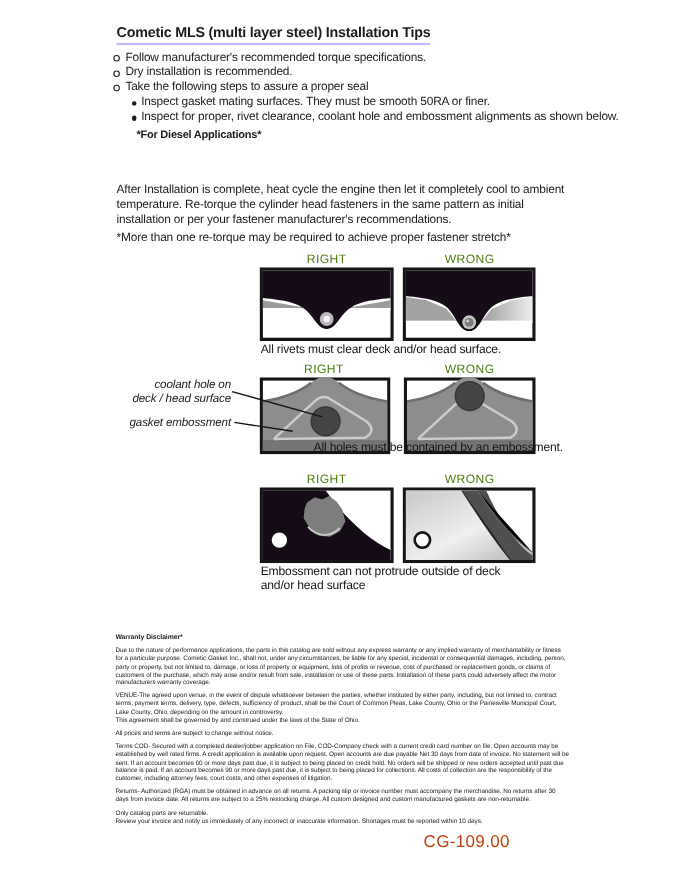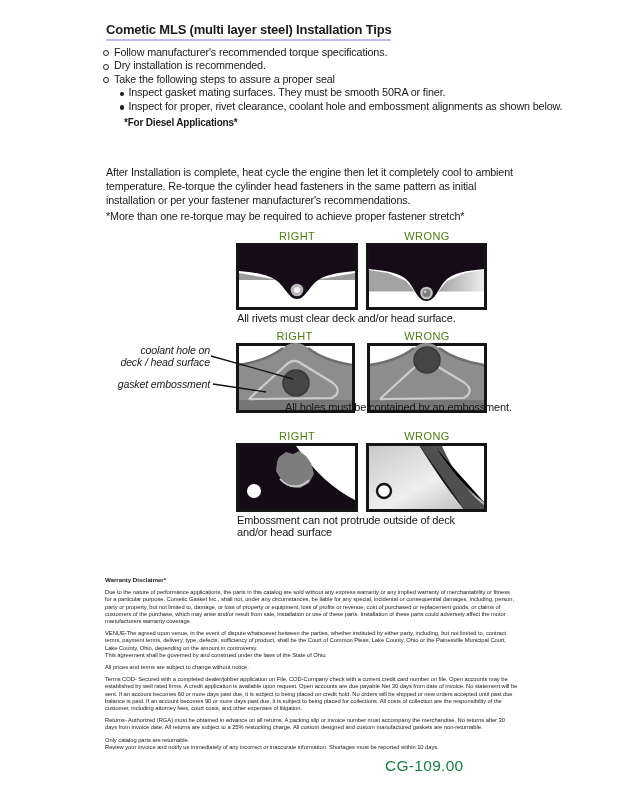--- a/index.html
+++ b/index.html
@@ -18,21 +18,21 @@
   .p1{top:136px;}
   .p2{top:166px;}
   .p3{top:210px;}
   .dg-head{font-size:11px;font-weight:normal;letter-spacing:0.4px;text-align:center;width:122px;color:#4d7c0f;}
   .cap{font-size:11px;letter-spacing:-0.15px;white-space:pre-line;line-height:12px;color:#161616;}
   .dbox{line-height:0;}
   .lbl{font-size:10.6px;letter-spacing:-0.15px;text-align:right;white-space:pre-line;line-height:12px;width:110px;left:100px;font-style:italic;}
   .disc{left:105px;top:576px;width:413px;font-size:5.8px;line-height:7.2px;letter-spacing:-0.05px;color:#222;}
   .disc .dp{margin:0 0 5px 0;white-space:pre-line;}
   .disc .dh{font-weight:bold;font-size:6.2px;margin-bottom:6px;}
-  .code{left:385px;top:757px;font-size:15.5px;color:#15803d;letter-spacing:0.3px;}
+  .code{left:385px;top:757px;font-size:15.5px;color:#c2410c;letter-spacing:0.3px;}
 </style>
 </head>
 <body>
 
 <div class="page">
 
   <div class="abs title">Cometic MLS (multi layer steel) Installation Tips</div>
 
   <div class="abs bullets">
     <div class="brow">

